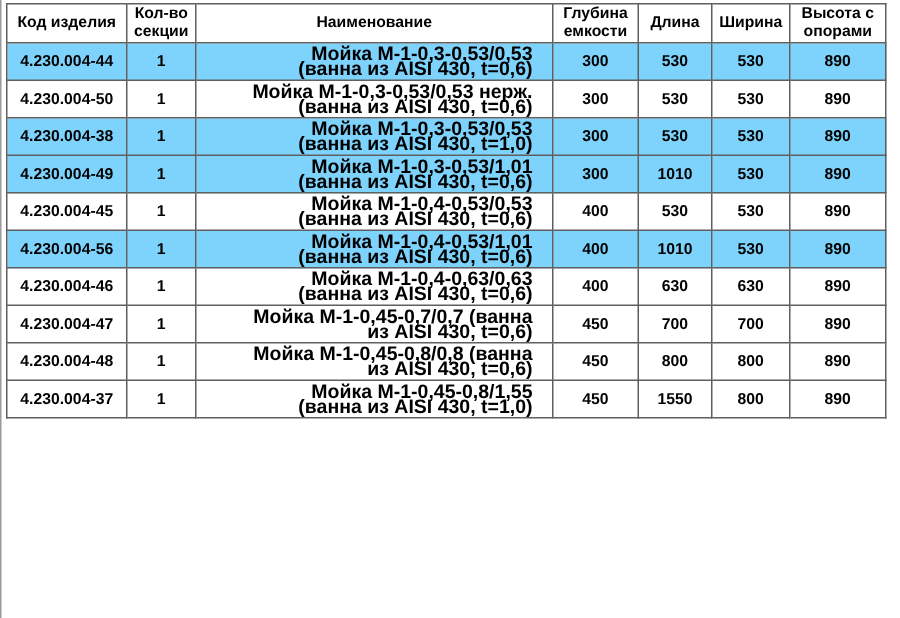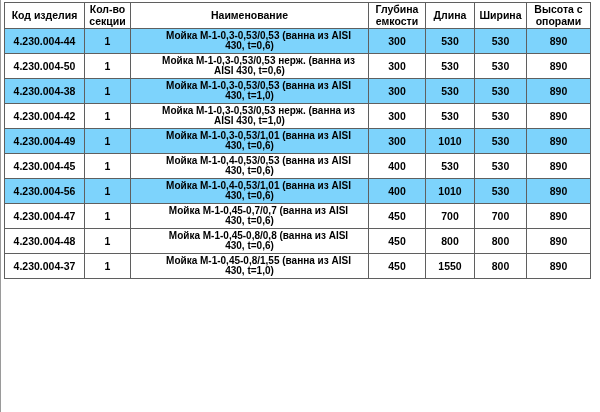--- a/index.html
+++ b/index.html
@@ -54,22 +54,22 @@
     line-height: 11px;
     height: 25px;
     text-align: center;
     padding: 1px 2px;
     background: #ffffff;
   }
   table.spec-table tr.alt td {
     background: #7dd3fc;
   }
   table.spec-table td.col-name {
-    text-align: center;
-    font-size: 10px;
+    text-align: right;
+    font-size: 13px;
     line-height: 10.5px;
     padding: 1px 13px;
     text-indent: 18px;
   }
   .col-code   { width: 80px; }
   .col-qty    { width: 46px; }
   .col-name   { width: 238px; }
   .col-depth  { width: 57px; }
   .col-length { width: 49px; }
   .col-width  { width: 52px; }
@@ -114,29 +114,20 @@
         </tr>
         <tr class="alt">
           <td class="col-code">4.230.004-38</td>
           <td class="col-qty">1</td>
           <td class="col-name">Мойка М-1-0,3-0,53/0,53 (ванна из AISI 430, t=1,0)</td>
           <td class="col-depth">300</td>
           <td class="col-length">530</td>
           <td class="col-width">530</td>
           <td class="col-height">890</td>
         </tr>
-        <tr>
-          <td class="col-code">4.230.004-42</td>
-          <td class="col-qty">1</td>
-          <td class="col-name">Мойка М-1-0,3-0,53/0,53 нерж. (ванна из AISI 430, t=1,0)</td>
-          <td class="col-depth">300</td>
-          <td class="col-length">530</td>
-          <td class="col-width">530</td>
-          <td class="col-height">890</td>
-        </tr>
         <tr class="alt">
           <td class="col-code">4.230.004-49</td>
           <td class="col-qty">1</td>
           <td class="col-name">Мойка М-1-0,3-0,53/1,01 (ванна из AISI 430, t=0,6)</td>
           <td class="col-depth">300</td>
           <td class="col-length">1010</td>
           <td class="col-width">530</td>
           <td class="col-height">890</td>
         </tr>
         <tr>
@@ -148,20 +139,29 @@
           <td class="col-width">530</td>
           <td class="col-height">890</td>
         </tr>
         <tr class="alt">
           <td class="col-code">4.230.004-56</td>
           <td class="col-qty">1</td>
           <td class="col-name">Мойка М-1-0,4-0,53/1,01 (ванна из AISI 430, t=0,6)</td>
           <td class="col-depth">400</td>
           <td class="col-length">1010</td>
           <td class="col-width">530</td>
+          <td class="col-height">890</td>
+        </tr>
+        <tr>
+          <td class="col-code">4.230.004-46</td>
+          <td class="col-qty">1</td>
+          <td class="col-name">Мойка М-1-0,4-0,63/0,63 (ванна из AISI 430, t=0,6)</td>
+          <td class="col-depth">400</td>
+          <td class="col-length">630</td>
+          <td class="col-width">630</td>
           <td class="col-height">890</td>
         </tr>
         <tr>
           <td class="col-code">4.230.004-47</td>
           <td class="col-qty">1</td>
           <td class="col-name">Мойка М-1-0,45-0,7/0,7 (ванна из AISI 430, t=0,6)</td>
           <td class="col-depth">450</td>
           <td class="col-length">700</td>
           <td class="col-width">700</td>
           <td class="col-height">890</td>

